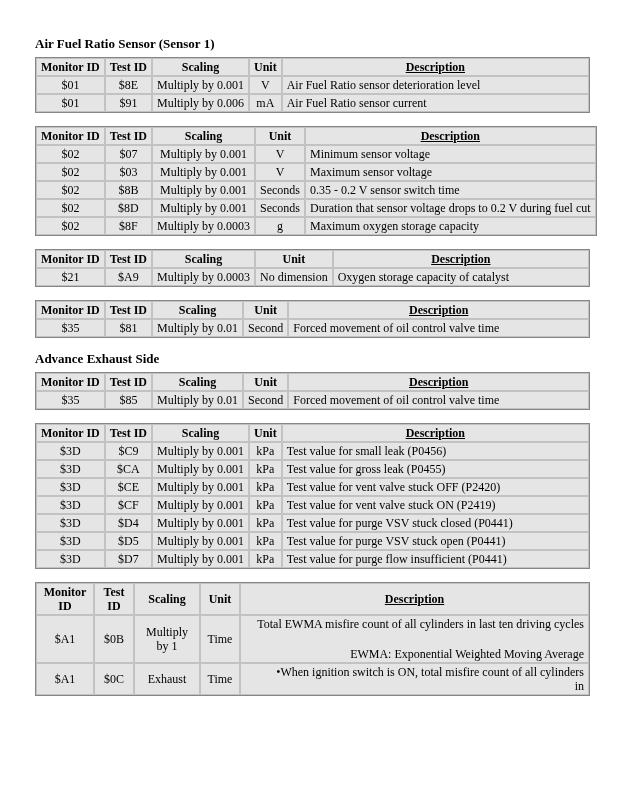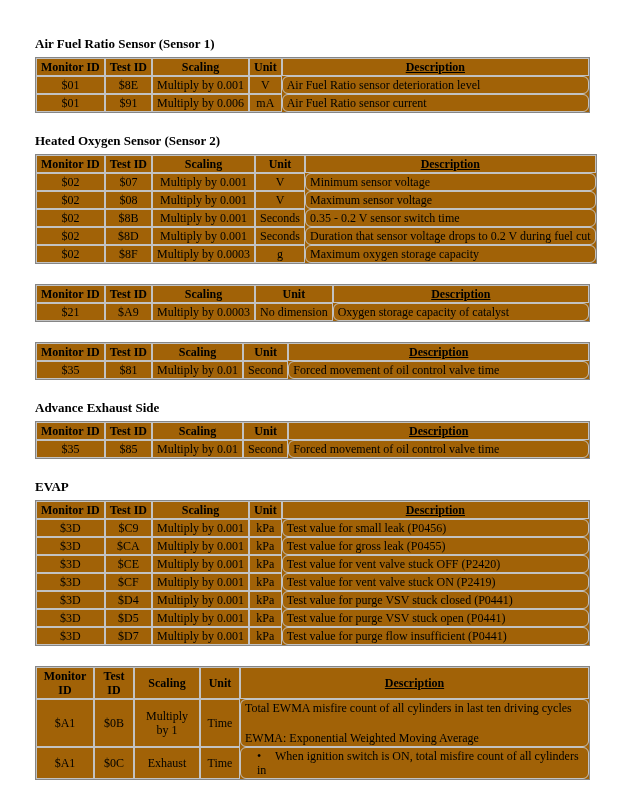--- a/index.html
+++ b/index.html
@@ -12,34 +12,34 @@
     width: 618px;
     height: 800px;
     overflow: hidden;
     color: #000000;
     font-family: "Liberation Serif", "DejaVu Serif", serif;
   }
   .page {
     padding: 36px 28px 0 35px;
   }
   .section {
-    margin-bottom: 20px;
+    margin-bottom: 13px;
   }
   .section-title {
     font-size: 13px;
     line-height: 16px;
     font-weight: bold;
     margin: 0 0 5px 0;
   }
   table.data-table {
     border-collapse: separate;
     border-spacing: 0;
     width: 100%;
     border: 1px solid #868686;
-    background: #a16207;
+    background: #e5e5e5;
   }
   th, td {
     border: 1px solid #c2c2c2;
     font-size: 12px;
     line-height: 14px;
     padding: 1px 4px;
     vertical-align: middle;
   }
   th {
     text-align: center;
@@ -48,31 +48,30 @@
   }
   td {
     text-align: center;
     white-space: nowrap;
   }
   th.desc { width: 100%; text-decoration: underline; }
   td.desc {
     text-align: left;
     white-space: nowrap;
     width: 100%;
-    border-radius: 6px;
   }
   
   .sec-6 .data-table { table-layout: fixed; }
   .sec-6 col:nth-child(1) { width: 58px; }
   .sec-6 col:nth-child(2) { width: 40px; }
   .sec-6 col:nth-child(3) { width: 66px; }
   .sec-6 col:nth-child(4) { width: 40px; }
   .sec-6 th, .sec-6 td { white-space: normal; }
   .sec-6 th.desc, .sec-6 td.desc { width: auto; white-space: normal; }
-  .cell-para { margin: 0; }
+  .cell-para { margin: 0; text-align: right; }
   .cell-para + .cell-para { margin-top: 16px; }
   .bullet-line { padding-left: 12px; }
   .bullet-char {
     display: inline-block;
     width: 18px;
   }
 </style>
 </head>
 <body>
 
@@ -109,21 +108,20 @@
               <td>$01</td>
               <td>$91</td>
               <td>Multiply by 0.006</td>
               <td>mA</td>
               <td class="desc">Air Fuel Ratio sensor current</td>
             </tr>
           </tbody>
         </table>
       </section>
       <section class="section sec-1">
-        <h2 class="section-title">Heated Oxygen Sensor (Sensor 2)</h2>
         <table class="data-table">
           <colgroup>
             <col>
             <col>
             <col>
             <col>
             <col>
           </colgroup>
           <thead>
             <tr>
@@ -137,21 +135,21 @@
           <tbody>
             <tr>
               <td>$02</td>
               <td>$07</td>
               <td>Multiply by 0.001</td>
               <td>V</td>
               <td class="desc">Minimum sensor voltage</td>
             </tr>
             <tr>
               <td>$02</td>
-              <td>$08</td>
+              <td>$03</td>
               <td>Multiply by 0.001</td>
               <td>V</td>
               <td class="desc">Maximum sensor voltage</td>
             </tr>
             <tr>
               <td>$02</td>
               <td>$8B</td>
               <td>Multiply by 0.001</td>
               <td>Seconds</td>
               <td class="desc">0.35 - 0.2 V sensor switch time</td>
@@ -255,21 +253,20 @@
               <td>$35</td>
               <td>$85</td>
               <td>Multiply by 0.01</td>
               <td>Second</td>
               <td class="desc">Forced movement of oil control valve time</td>
             </tr>
           </tbody>
         </table>
       </section>
       <section class="section sec-5">
-        <h2 class="section-title">EVAP</h2>
         <table class="data-table">
           <colgroup>
             <col>
             <col>
             <col>
             <col>
             <col>
           </colgroup>
           <thead>
             <tr>

